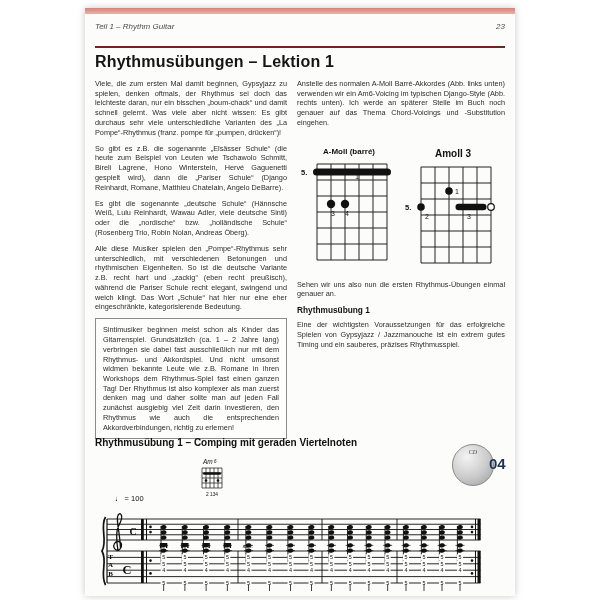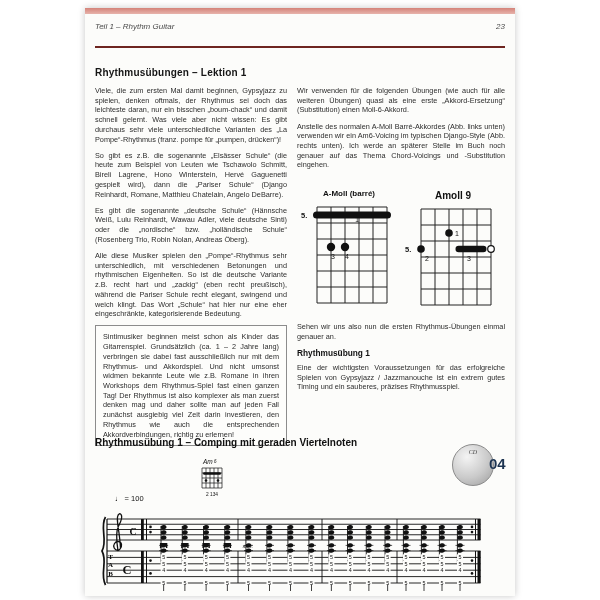--- a/index.html
+++ b/index.html
@@ -5,21 +5,21 @@
   html,body{margin:0;padding:0;background:#ffffff;width:600px;height:600px;overflow:hidden;
     font-family:"Liberation Sans",sans-serif;-webkit-font-smoothing:antialiased;}
   .page{position:absolute;left:85px;top:8px;width:430px;height:588px;background:#fcfcfa;
     box-shadow:0 0 7px rgba(0,0,0,.22);}
   .page-edge{position:absolute;left:0;top:0;width:100%;height:6px;background:linear-gradient(#d4837a,#e7b3ab);}
   .inner{position:absolute;left:10px;right:10px;top:14px;}
   .header-row{display:flex;justify-content:space-between;align-items:flex-end;
     border-bottom:2px solid #6e2520;padding-bottom:15px;color:#4a4a4a;}
   .header-section{font-style:italic;font-size:8px;}
   .header-page{font-style:italic;font-size:8px;}
-  h1.title{margin:19px 0 8px 0;font-size:10px;letter-spacing:.2px;color:#151515;}
+  h1.title{margin:5px 0 8px 0;font-size:16px;letter-spacing:.2px;color:#151515;}
   .cols{display:flex;gap:10px;}
   .col{flex:1 1 0;font-size:7.3px;line-height:1.33;color:#2d2d2d;text-align:justify;}
   .col p{margin:0 0 6.5px 0;}
   .info-box{border:1px solid #8c8c8c;background:#fdfdfb;padding:6px 7px;margin-top:3px;}
   .diagrams{display:flex;justify-content:space-around;align-items:flex-start;margin:19px 0 4px 0;}
   .diagram{text-align:center;}
   .diagram .dtitle{font-weight:bold;font-size:8px;color:#111;margin-bottom:1px;}
   .diagram .dtitle.big{font-size:10px;}
   .subhead{font-weight:bold;font-size:8.3px;margin:3px 0 4px 0;color:#111;text-align:left;}
   .exercise-heading{position:absolute;left:10px;top:429px;font-weight:bold;font-size:10px;color:#101010;}
@@ -49,21 +49,20 @@
     <div class="cols">
       <div class="col">
         <p>Viele, die zum ersten Mal damit beginnen, Gypsyjazz zu spielen, denken oftmals, der Rhythmus sei doch das leichteste daran, nur ein bisschen „boum-chack“ und damit schnell gelernt. Was viele aber nicht wissen: Es gibt durchaus sehr viele unterschiedliche Varianten des „La Pompe“-Rhythmus (franz. pompe für „pumpen, drücken“)!</p>
         <p>So gibt es z.B. die sogenannte „Elsässer Schule“ (die heute zum Beispiel von Leuten wie Tschawolo Schmitt, Bireli Lagrene, Hono Winterstein, Hervé Gaguenetti gespielt wird), dann die „Pariser Schule“ (Django Reinhardt, Romane, Matthieu Chatelain, Angelo DeBarre).</p>
         <p>Es gibt die sogenannte „deutsche Schule“ (Hännsche Weiß, Lulu Reinhardt, Wawau Adler, viele deutsche Sinti) oder die „nordische“ bzw. „holländische Schule“ (Rosenberg Trio, Robin Nolan, Andreas Öberg).</p>
         <p>Alle diese Musiker spielen den „Pompe“-Rhythmus sehr unterschiedlich, mit verschiedenen Betonungen und rhythmischen Eigenheiten. So ist die deutsche Variante z.B. recht hart und „zackig“ (eben recht preußisch), während die Pariser Schule recht elegant, swingend und weich klingt. Das Wort „Schule“ hat hier nur eine eher eingeschränkte, kategorisierende Bedeutung.</p>
         <div class="info-box">Sintimusiker beginnen meist schon als Kinder das Gitarrenspiel. Grundsätzlich (ca. 1 – 2 Jahre lang) verbringen sie dabei fast ausschließlich nur mit dem Rhythmus- und Akkordspiel. Und nicht umsonst widmen bekannte Leute wie z.B. Romane in ihren Workshops dem Rhythmus-Spiel fast einen ganzen Tag! Der Rhythmus ist also komplexer als man zuerst denken mag und daher sollte man auf jeden Fall zunächst ausgiebig viel Zeit darin investieren, den Rhythmus wie auch die entsprechenden Akkordverbindungen, richtig zu erlernen!</div>
       </div>
 
       <div class="col">
-        <p>Wir verwenden für die folgenden Übungen (wie auch für alle weiteren Übungen) quasi als eine erste „Akkord-Ersetzung“ (Substitution) einen Moll-6-Akkord.</p>
         <p>Anstelle des normalen A-Moll Barré-Akkordes (Abb. links unten) verwenden wir ein Am6-Voicing im typischen Django-Style (Abb. rechts unten). Ich werde an späterer Stelle im Buch noch genauer auf das Thema Chord-Voicings und -Substitution eingehen.</p>
 
         <div class="diagrams">
           <div class="diagram">
             <div class="dtitle">A-Moll (barré)</div>
             <svg width="104" height="112" viewBox="0 0 104 112">
               <g stroke="#222" stroke-width="1">
                 <line x1="20" y1="6" x2="20" y2="102"></line>
                   <line x1="34" y1="6" x2="34" y2="102"></line>
                 <line x1="48" y1="6" x2="48" y2="102"></line>
@@ -82,21 +81,21 @@
               <rect x="16" y="10.5" width="78" height="7" rx="3.5" fill="#111"></rect>
               <text x="60" y="21" font-size="6.5" text-anchor="middle">1</text>
               <circle cx="34" cy="46" r="4.2" fill="#111"></circle>
               <circle cx="48" cy="46" r="4.2" fill="#111"></circle>
               <text x="36" y="58" font-size="7" text-anchor="middle">3</text>
               <text x="50" y="58" font-size="7" text-anchor="middle">4</text>
             </svg>
           </div>
 
           <div class="diagram">
-            <div class="dtitle big">Amoll 9</div>
+            <div class="dtitle big">Amoll 3</div>
             <svg width="104" height="112" viewBox="0 0 104 112">
               <g stroke="#222" stroke-width="1">
                 <line x1="20" y1="6" x2="20" y2="102"></line>
                   <line x1="34" y1="6" x2="34" y2="102"></line>
                 <line x1="48" y1="6" x2="48" y2="102"></line>
                   <line x1="62" y1="6" x2="62" y2="102"></line>
                 <line x1="76" y1="6" x2="76" y2="102"></line>
                   <line x1="90" y1="6" x2="90" y2="102"></line>
                 <line x1="20" y1="6" x2="90" y2="6"></line>
                   <line x1="20" y1="22" x2="90" y2="22"></line>

